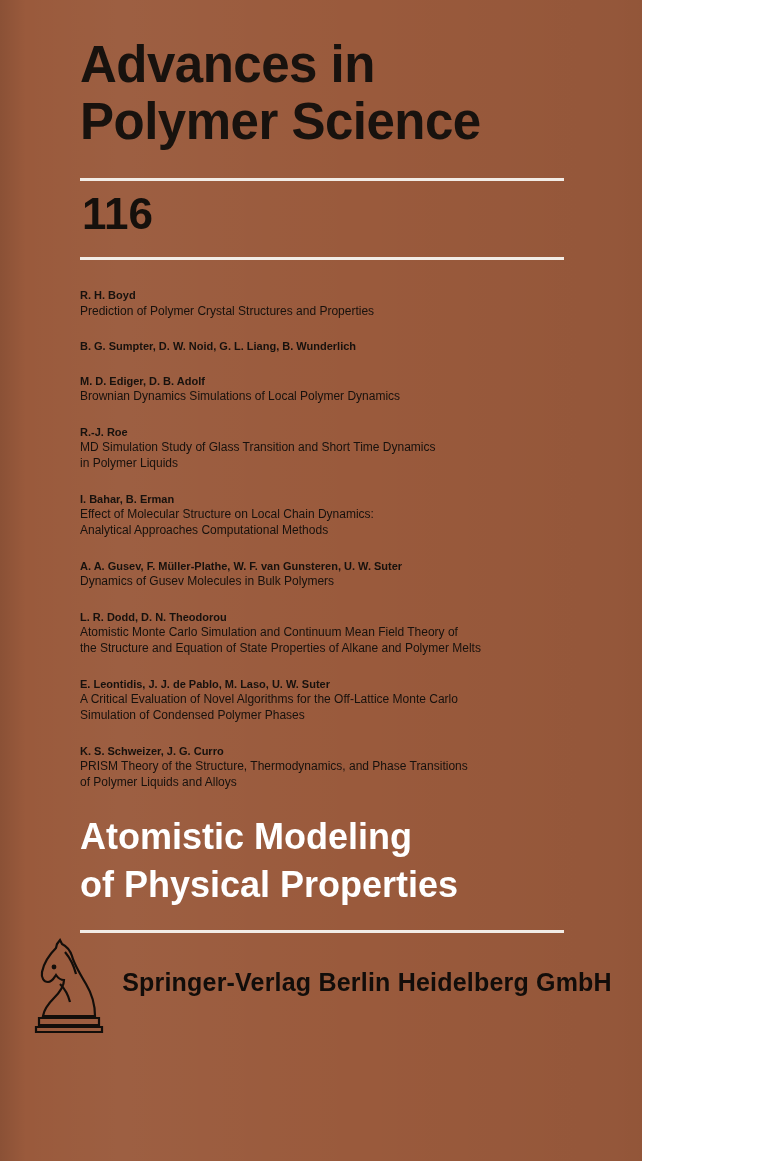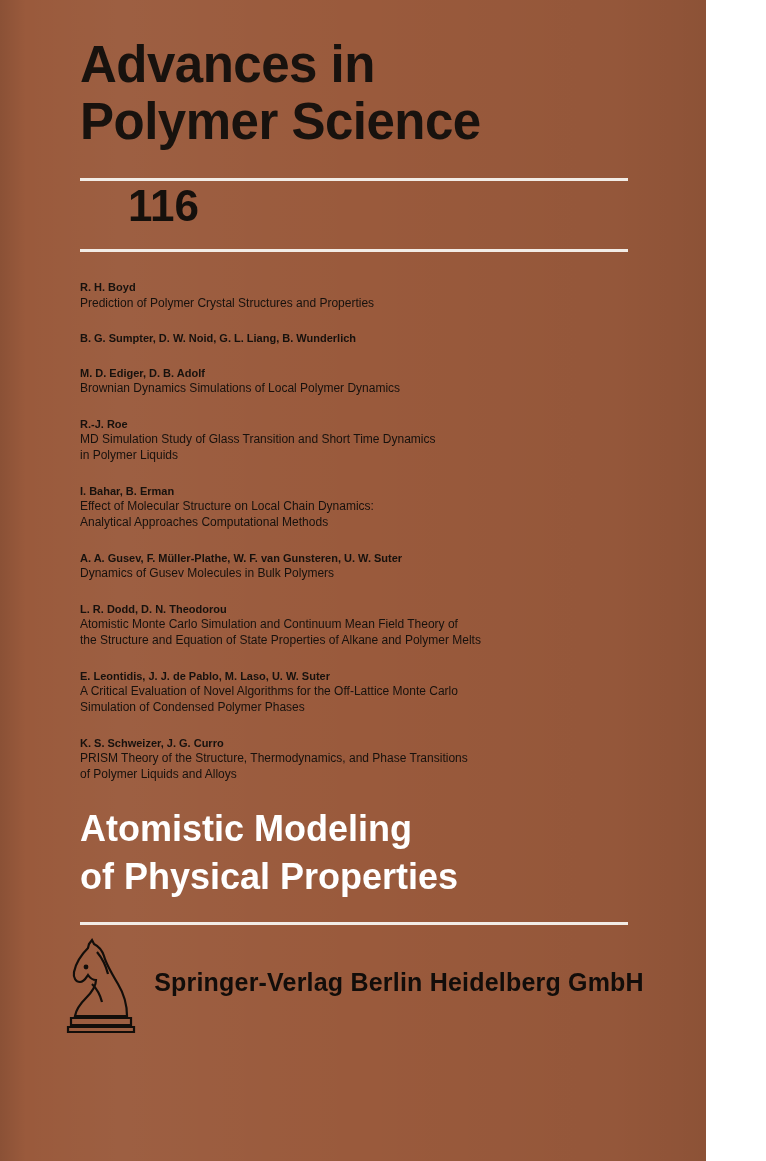--- a/index.html
+++ b/index.html
@@ -5,21 +5,21 @@
   html, body {
     margin: 0;
     padding: 0;
     background: #ffffff;
   }
   body {
     font-family: "Liberation Sans", sans-serif;
   }
   .cover {
     position: relative;
-    width: 706px;
+    width: 642px;
     height: 1161px;
     background: #9a5a3c;
     overflow: hidden;
     box-sizing: border-box;
   }
   
   .cover::after {
     content: "";
     position: absolute;
     inset: 0;
@@ -54,23 +54,22 @@
     background: #f2ece6;
     margin: 0;
   }
   .rule-top {
     margin-top: 28px;
   }
   .volume {
     color: #15100c;
     font-size: 44px;
     font-weight: bold;
-    padding: 0 0 18px 2px;
+    padding: 8px 0 18px 2px;
     letter-spacing: 0px;
-    margin-left: 46px;
   }
   .rule-mid {
     margin-bottom: 28px;
   }
   .toc {
     color: #17110d;
   }
   .entry {
     margin-bottom: 20px;
   }

